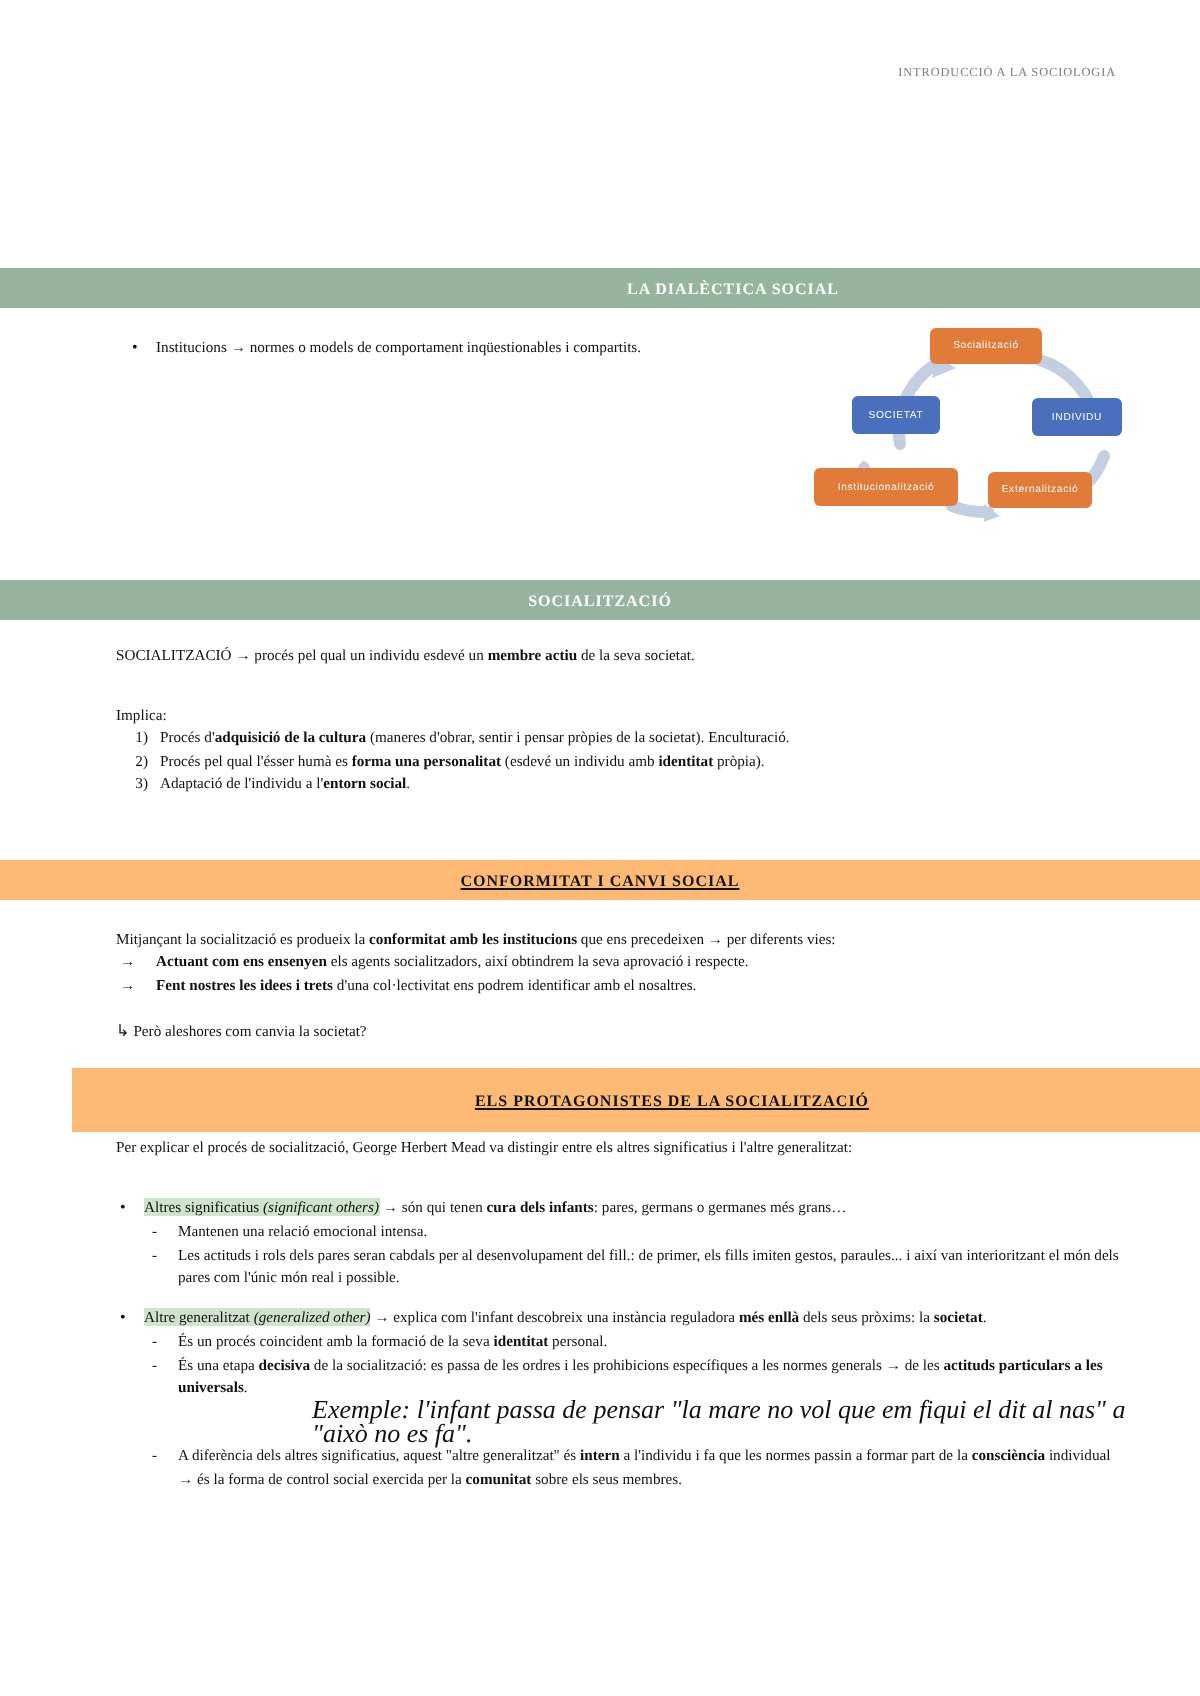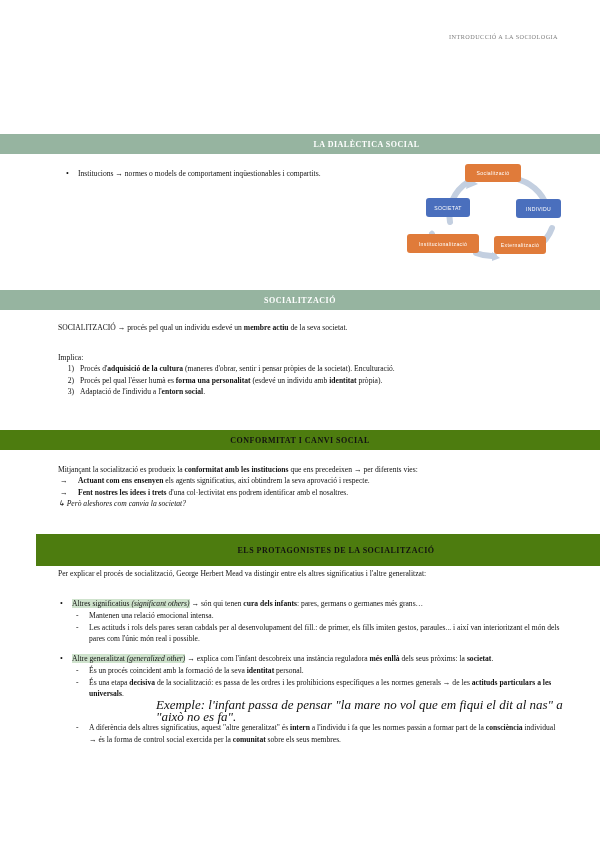--- a/index.html
+++ b/index.html
@@ -55,21 +55,21 @@
     display: flex;
     align-items: center;
     justify-content: center;
     color: #ffffff;
     font-weight: bold;
     font-size: 8px;
     letter-spacing: 0.5px;
     font-family: "Liberation Serif", serif;
   }
   .band.dark { background: #96b4a0; color: #ffffff; }
-  .band.light { background: #4d7c0f; color: #121212; }
+  .band.light { background: #fdba74; color: #121212; text-decoration: underline; }
 
   .band-1 { top: 134px; height: 20px; }
   .band-1 .band-label { margin-left: 17px; transform: translateX(58px); }
   .band-2 { top: 290px; height: 20px; }
   .band-3 { top: 430px; height: 20px; }
   .band-4 { top: 534px; height: 32px; margin-left: 36px; }
 
   
   .txt {
     position: absolute;
@@ -147,21 +147,21 @@
   }
 
   
   #blk-dialectica { top: 168px; left: 64px; width: 320px; }
   #blk-socialitzacio-def { top: 322px; left: 58px; width: 500px; }
   #blk-implica { top: 352px; left: 58px; width: 510px; }
   #blk-conformitat { top: 464px; left: 58px; width: 500px; }
   #blk-protagonistes-intro { top: 568px; left: 58px; width: 500px; }
   #blk-protagonistes-list { top: 598px; left: 58px; width: 505px; }
 
-  .q-line { margin-top: 0px; font-style: italic; }
+  .q-line { margin-top: 12px; }
   .q-line .hook { font-size: 8px; }
 
   
   .diagram {
     position: absolute;
     top: 160px;
     left: 402px;
     width: 180px;
     height: 112px;
   }
@@ -259,21 +259,21 @@
 
   <div class="band light band-3">
     <span>CONFORMITAT I CANVI SOCIAL</span>
   </div>
 
   <div class="txt" id="blk-conformitat">
     <div>
       <span>Mitjançant la socialització es produeix la </span><b>conformitat amb les institucions</b><span> que ens precedeixen → per diferents vies:</span>
     </div>
     <ul class="arrows">
-      <li><b>Actuant com ens ensenyen</b><span> els agents significatius, així obtindrem la seva aprovació i respecte.</span></li>
+      <li><b>Actuant com ens ensenyen</b><span> els agents socialitzadors, així obtindrem la seva aprovació i respecte.</span></li>
       <li><b>Fent nostres les idees i trets</b><span> d'una col·lectivitat ens podrem identificar amb el nosaltres.</span></li>
     </ul>
     <div class="q-line">
       <span class="hook">↳ </span><span>Però aleshores com canvia la societat?</span>
     </div>
   </div>
 
   <div class="band light band-4">
     <span>ELS PROTAGONISTES DE LA SOCIALITZACIÓ</span>
   </div>

